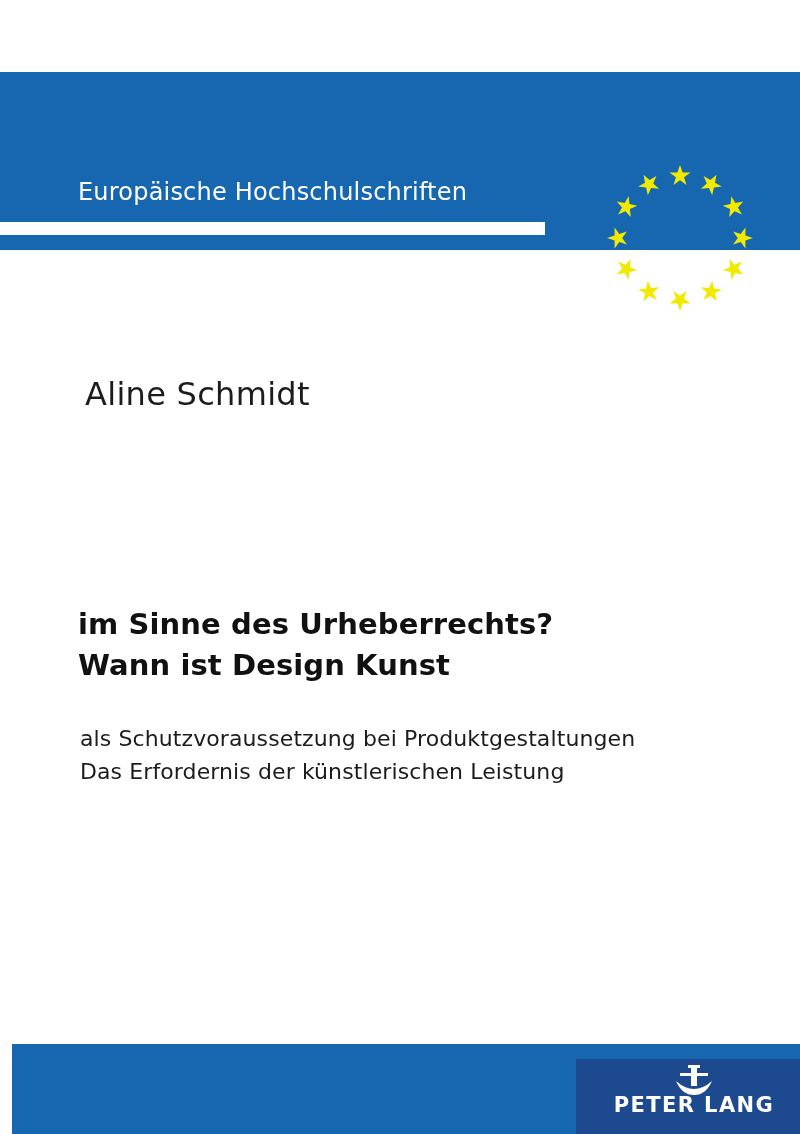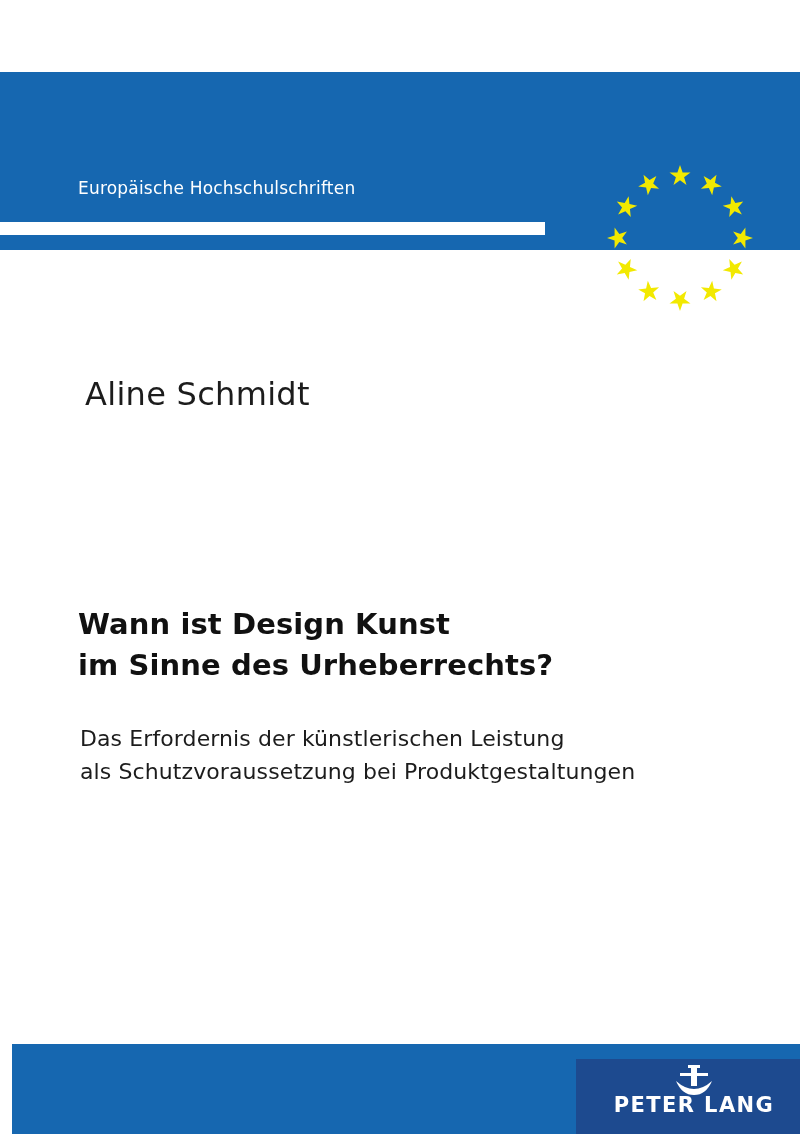--- a/index.html
+++ b/index.html
@@ -27,21 +27,21 @@
     left: 0;
     top: 72px;
     width: 800px;
     height: 178px;
     background: #1667b0;
   }
   .series-name {
     position: absolute;
     left: 78px;
     top: 106px;
-    font-size: 17px;
+    font-size: 24px;
     color: #ffffff;
     letter-spacing: 0.2px;
   }
   .series-rule {
     position: absolute;
     left: 0;
     top: 150px;
     width: 545px;
     height: 13px;
     background: #ffffff;
@@ -193,27 +193,27 @@
               </g>
           </g>
         </g>
       </svg>
     </div>
   </div>
 
   <div class="author">Aline Schmidt</div>
 
   <div class="title-block">
+    <div class="title-line">im Sinne des Urheberrechts?</div>
     <div class="title-line">Wann ist Design Kunst</div>
-    <div class="title-line">im Sinne des Urheberrechts?</div>
   </div>
 
   <div class="subtitle-block">
+    <div class="subtitle-line">als Schutzvoraussetzung bei Produktgestaltungen</div>
     <div class="subtitle-line">Das Erfordernis der künstlerischen Leistung</div>
-    <div class="subtitle-line">als Schutzvoraussetzung bei Produktgestaltungen</div>
   </div>
 
   <div class="bottom-band">
     <div class="publisher-box">
       <div class="publisher-mark">
         <svg width="236" height="40" viewBox="0 0 236 40" xmlns="http://www.w3.org/2000/svg">
           <g fill="#ffffff">
             <rect x="112" y="6" width="12" height="3"></rect>
             <rect x="115" y="9" width="6" height="18"></rect>
             <rect x="104" y="14" width="28" height="3"></rect>

